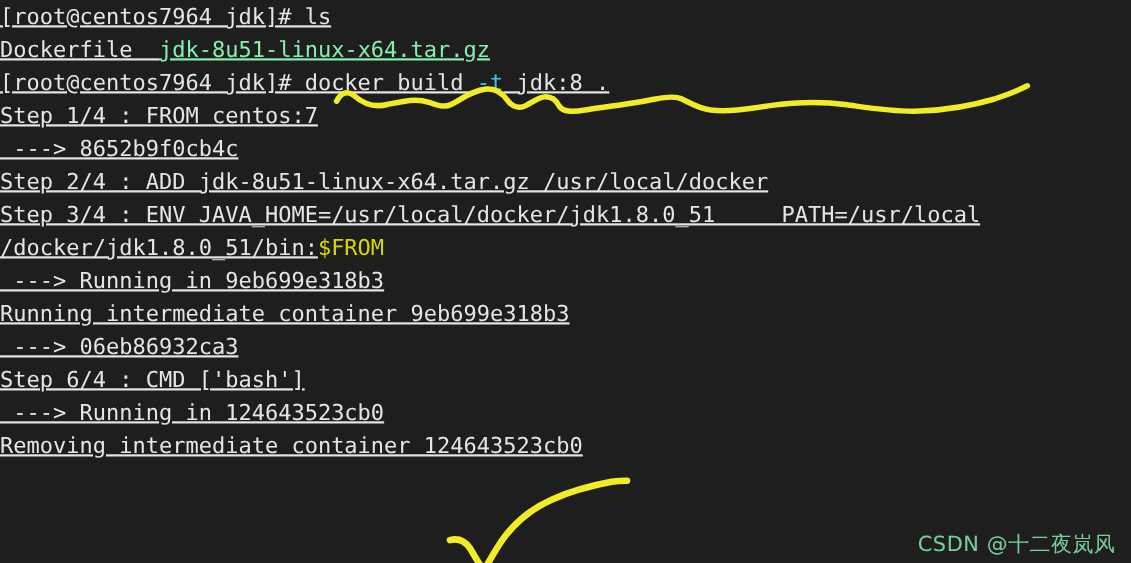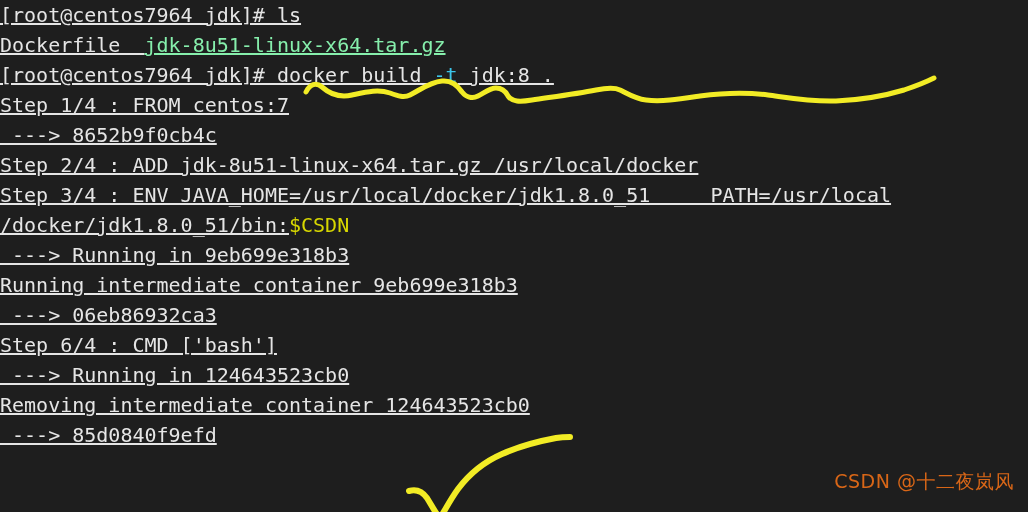--- a/index.html
+++ b/index.html
@@ -42,50 +42,49 @@
     position: absolute;
     left: 0;
     top: 0;
     width: 1028px;
     height: 512px;
     pointer-events: none;
   }
   .watermark {
     position: absolute;
     right: 14px;
-    bottom: 16px;
-    color: #f97316;
+    bottom: 2px;
+    color: #86efac;
     font-family: "DejaVu Sans", "Liberation Sans", sans-serif;
     font-size: 19px;
     letter-spacing: 0.5px;
     opacity: 0.85;
     white-space: pre;
   }
 </style>
 </head>
 <body>
 
 <div id="terminal" style="background: rgb(30, 30, 30);">
 
   <div class="screen">
     <div class="line"><span class="seg c-white">[root@centos7964 jdk]# ls</span></div>
     <div class="line"><span class="seg c-white">Dockerfile  </span><span class="seg c-red">jdk-8u51-linux-x64.tar.gz</span></div>
     <div class="line"><span class="seg c-white">[root@centos7964 jdk]# docker build </span><span class="seg c-cyan">-t</span><span class="seg c-white"> jdk:8 .</span></div>
     <div class="line"><span class="seg c-white">Step 1/4 : FROM centos:7</span></div>
     <div class="line"><span class="seg c-white"> ---&gt; 8652b9f0cb4c</span></div>
     <div class="line"><span class="seg c-white">Step 2/4 : ADD jdk-8u51-linux-x64.tar.gz /usr/local/docker</span></div>
     <div class="line"><span class="seg c-white">Step 3/4 : ENV JAVA_HOME=/usr/local/docker/jdk1.8.0_51     PATH=/usr/local</span></div>
-    <div class="line"><span class="seg c-white">/docker/jdk1.8.0_51/bin:</span><span class="seg c-yellow">$CSDN</span></div>
+    <div class="line"><span class="seg c-white">/docker/jdk1.8.0_51/bin:</span><span class="seg c-yellow">$FROM</span></div>
     <div class="line"><span class="seg c-white"> ---&gt; Running in 9eb699e318b3</span></div>
     <div class="line"><span class="seg c-white">Running intermediate container 9eb699e318b3</span></div>
     <div class="line"><span class="seg c-white"> ---&gt; 06eb86932ca3</span></div>
     <div class="line"><span class="seg c-white">Step 6/4 : CMD ['bash']</span></div>
     <div class="line"><span class="seg c-white"> ---&gt; Running in 124643523cb0</span></div>
     <div class="line"><span class="seg c-white">Removing intermediate container 124643523cb0</span></div>
-    <div class="line"><span class="seg c-white"> ---&gt; 85d0840f9efd</span></div>
     <div class="line"></div>
 
   </div>
 
   <svg id="annotations" viewBox="0 0 1028 512">
     <path id="squiggle-path" d="M 306 92 C 310 84, 316 82, 322 87 C 330 94, 340 98, 352 95 C 366 92, 378 89, 390 93 C 398 96, 404 98, 410 95 C 420 90, 430 82, 442 81 C 452 80, 458 86, 462 92 C 466 97, 472 99, 478 96 C 484 93, 490 88, 496 88 C 502 88, 506 92, 508 96 C 512 102, 520 102, 532 100 C 552 97, 576 94, 596 90 C 606 88, 614 87, 620 90 C 628 94, 636 99, 646 100 C 662 102, 680 99, 700 96 C 722 93, 746 92, 768 95 C 790 98, 812 102, 836 101 C 860 100, 884 96, 904 90 C 916 86, 926 82, 934 78" fill="none" stroke="#f2ec25" stroke-width="5" stroke-linecap="round" stroke-linejoin="round"></path>
     <path id="checkmark-path" d="M 409 491 C 416 489, 422 491, 427 498 C 432 506, 436 514, 440 518 C 444 512, 450 500, 458 489 C 470 473, 486 461, 502 454 C 520 446, 540 441, 556 438 C 562 437, 567 437, 570 437" fill="none" stroke="#f2ec25" stroke-width="6" stroke-linecap="round" stroke-linejoin="round"></path>
   </svg>
 
   <div class="watermark">CSDN @十二夜岚风</div>

